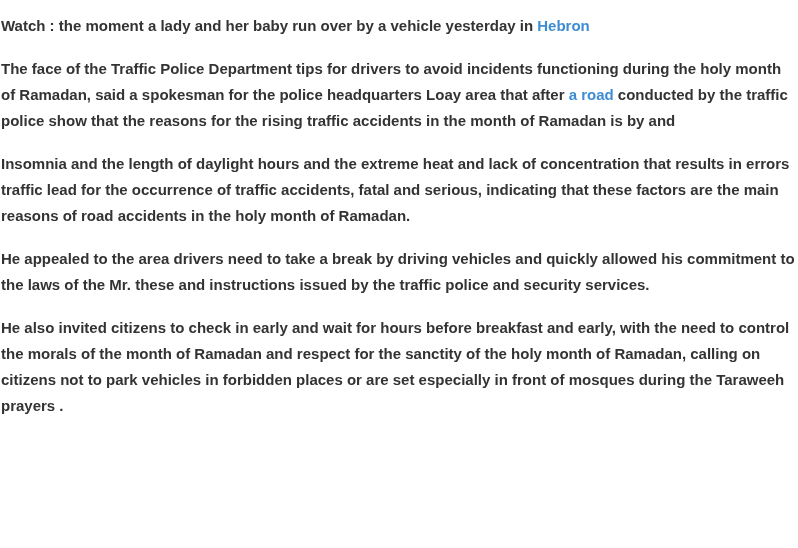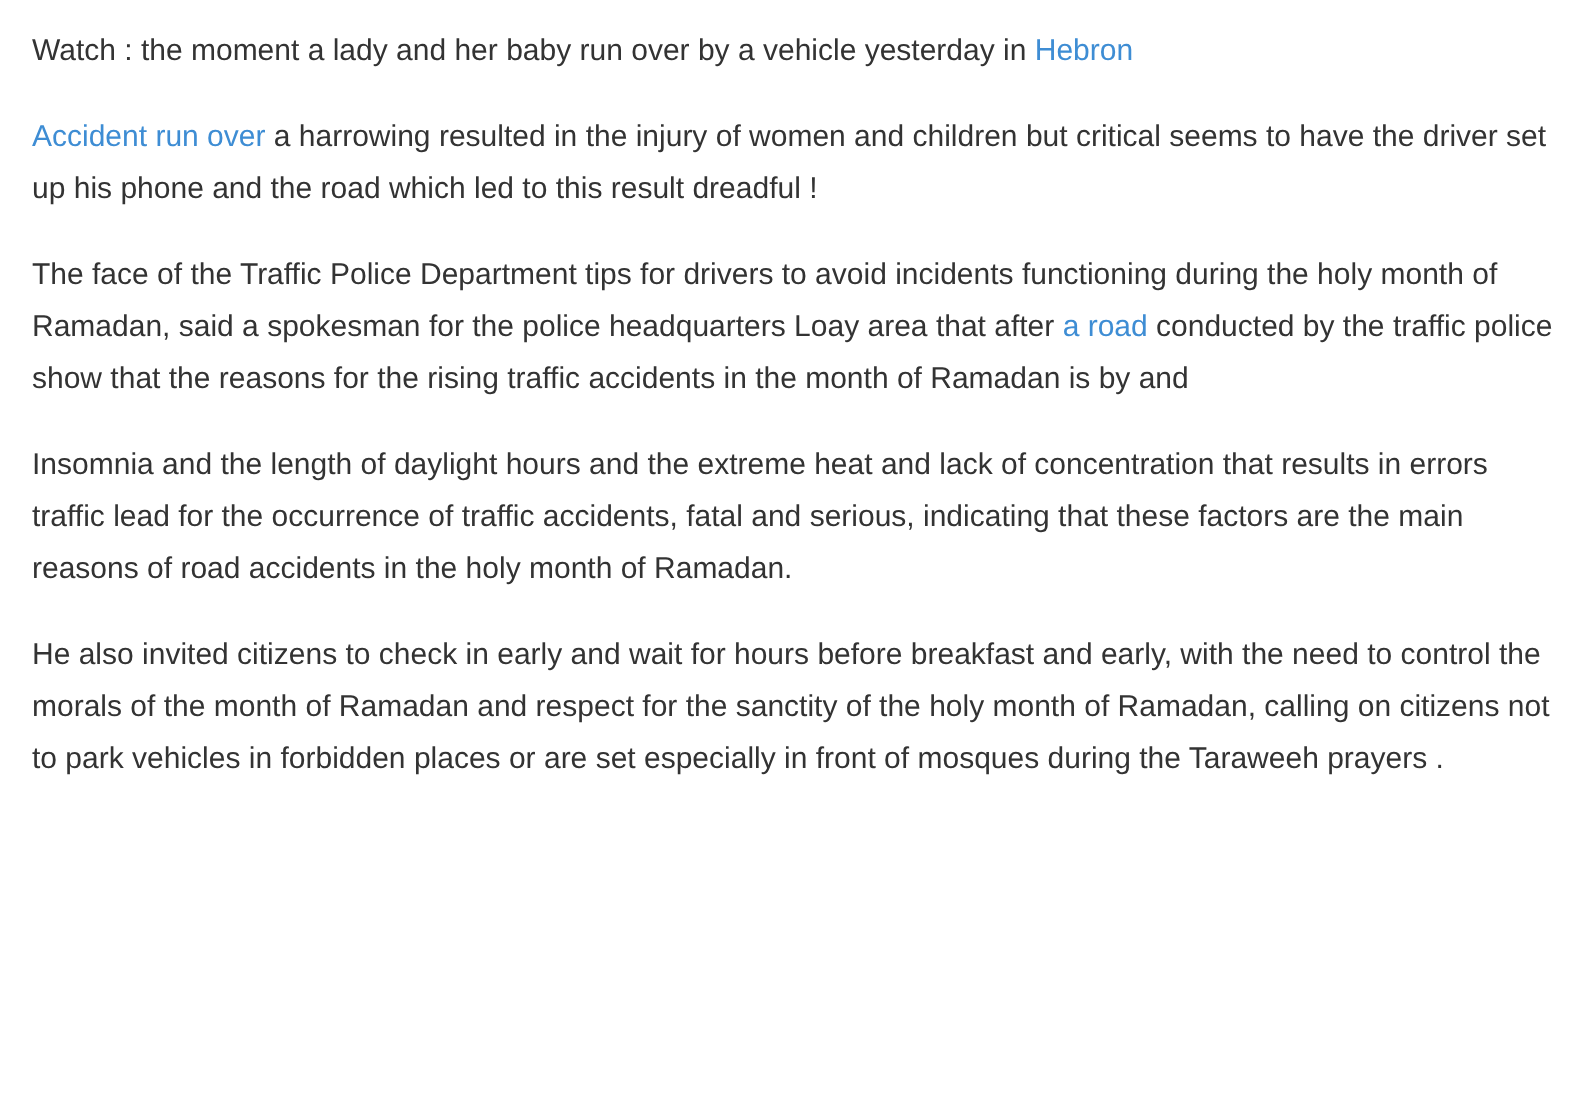--- a/index.html
+++ b/index.html
@@ -8,21 +8,22 @@
     background: #ffffff;
   }
   body {
     width: 798px;
     height: 548px;
     overflow: hidden;
     font-family: "Liberation Sans", "DejaVu Sans", sans-serif;
     color: #333333;
   }
   .article {
-    padding: 0 16px;
+    padding: 0 1px;
+    font-weight: bold;
   }
   .para {
     font-size: 15px;
     line-height: 26px;
     margin: 17px 0;
     color: #333333;
   }
   .para:first-child {
     margin-top: 13px;
   }
@@ -30,17 +31,17 @@
     color: #3e8dd4;
     text-decoration: none;
     cursor: pointer;
   }
 </style>
 </head>
 <body>
 
 <main class="article" id="article">
     <p class="para"><span>Watch : the moment a lady and her baby run over by a vehicle yesterday in </span><a href="#">Hebron</a></p>
-    <p class="para"><a href="#">Accident run over</a><span> a harrowing resulted in the injury of women and children but critical seems to have the driver set up his phone and the road which led to this result dreadful !</span></p>
     <p class="para"><span>The face of the Traffic Police Department tips for drivers to avoid incidents functioning during the holy month of Ramadan, said a spokesman for the police headquarters Loay area that after </span><a href="#">a road</a><span> conducted by the traffic police show that the reasons for the rising traffic accidents in the month of Ramadan is by and</span></p>
     <p class="para"><span>Insomnia and the length of daylight hours and the extreme heat and lack of concentration that results in errors traffic lead for the occurrence of traffic accidents, fatal and serious, indicating that these factors are the main reasons of road accidents in the holy month of Ramadan.</span></p>
+    <p class="para"><span>He appealed to the area drivers need to take a break by driving vehicles and quickly allowed his commitment to the laws of the Mr. these and instructions issued by the traffic police and security services.</span></p>
     <p class="para"><span>He also invited citizens to check in early and wait for hours before breakfast and early, with the need to control the morals of the month of Ramadan and respect for the sanctity of the holy month of Ramadan, calling on citizens not to park vehicles in forbidden places or are set especially in front of mosques during the Taraweeh prayers .</span></p>
   </main>
 
 </body></html>

